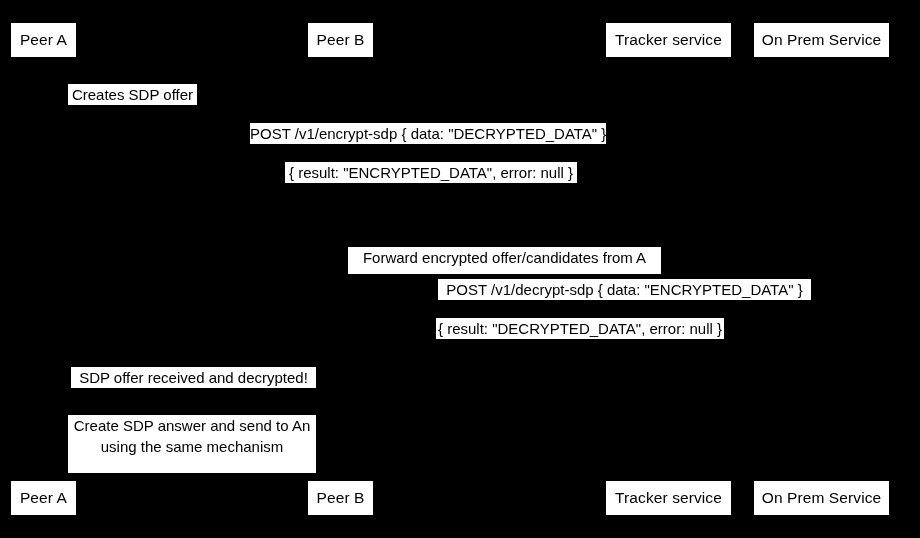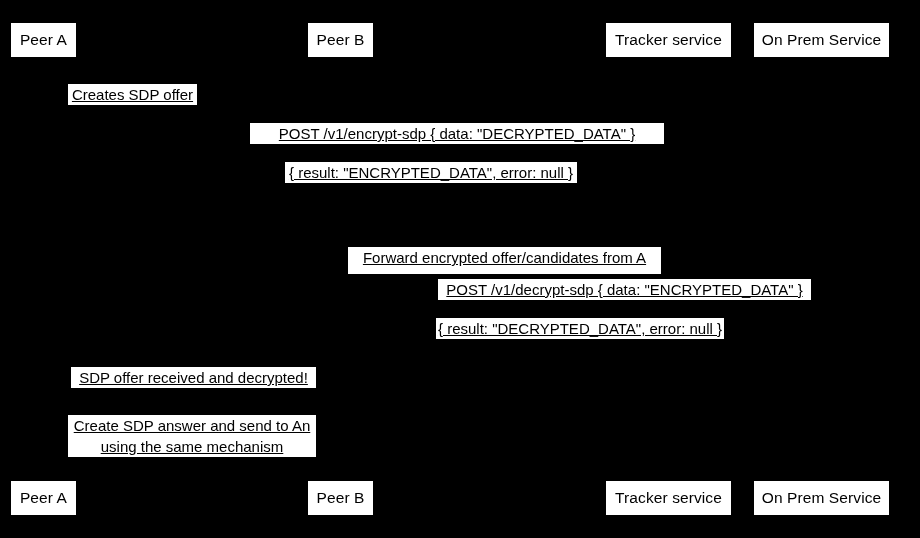--- a/index.html
+++ b/index.html
@@ -63,21 +63,20 @@
     position: absolute;
     background: #ffffff;
     color: #000000;
     font-size: 15px;
     line-height: 21px;
     white-space: nowrap;
     overflow: hidden;
     text-align: center;
     box-sizing: border-box;
     letter-spacing: 0px;
-    text-decoration: underline;
   }
   .msg-label.two-line {
     white-space: normal;
     line-height: 21px;
   }
 </style>
 </head>
 <body>
 
 <div id="diagram">
@@ -110,21 +109,21 @@
   <div class="arrow-head left" style="left:340px;top:257px;"></div>
   <div class="arrow" style="left:340px;top:301px;width:481px;"></div>
   <div class="arrow-head right" style="left:812px;top:296px;"></div>
   <div class="arrow" style="left:340px;top:340px;width:481px;"></div>
   <div class="arrow-head left" style="left:340px;top:335px;"></div>
 
   <div class="msg-label" style="left:68px;top:84px;width:129px;height:21px;">
     <span>Creates SDP offer</span>
   </div>
 
-  <div class="msg-label" style="left:250px;top:123px;width:414px;height:21px;">
+  <div class="msg-label" style="left:250px;top:123px;width:356px;height:21px;">
     <span>POST /v1/encrypt-sdp { data: "DECRYPTED_DATA" }</span>
   </div>
 
   <div class="msg-label" style="left:285px;top:162px;width:292px;height:21px;">
     <span>{ result: "ENCRYPTED_DATA", error: null }</span>
   </div>
 
 
   <div class="msg-label" style="left:348px;top:240px;width:313px;height:27px;margin-top:7px;">
     <span>Forward encrypted offer/candidates from A</span>
@@ -135,21 +134,21 @@
   </div>
 
   <div class="msg-label" style="left:436px;top:318px;width:288px;height:21px;">
     <span>{ result: "DECRYPTED_DATA", error: null }</span>
   </div>
 
   <div class="msg-label" style="left:71px;top:367px;width:245px;height:21px;">
     <span>SDP offer received and decrypted!</span>
   </div>
 
-  <div class="msg-label two-line" style="left:68px;top:415px;width:248px;height:42px;">
+  <div class="msg-label two-line" style="left:68px;top:415px;width:248px;height:58px;">
     <span>Create SDP answer and send to An using the same mechanism</span>
   </div>
 
   <div class="participant" style="left:10px;top:480px;width:67px;height:36px;">
     <span>Peer A</span>
   </div>
   <div class="participant" style="left:307px;top:480px;width:67px;height:36px;">
     <span>Peer B</span>
   </div>
   <div class="participant" style="left:605px;top:480px;width:127px;height:36px;">

